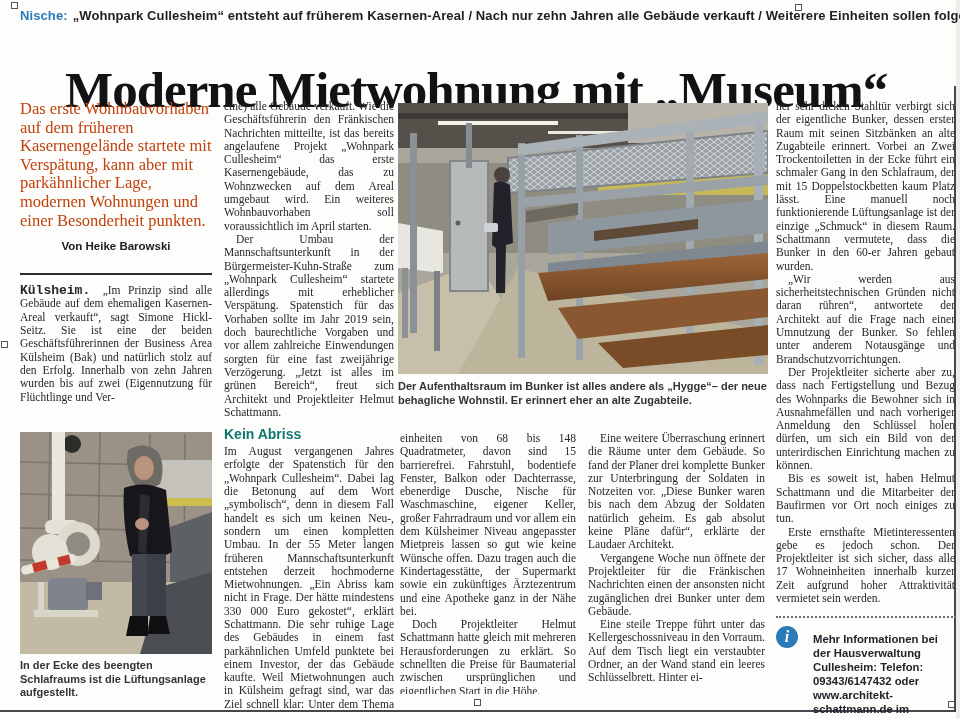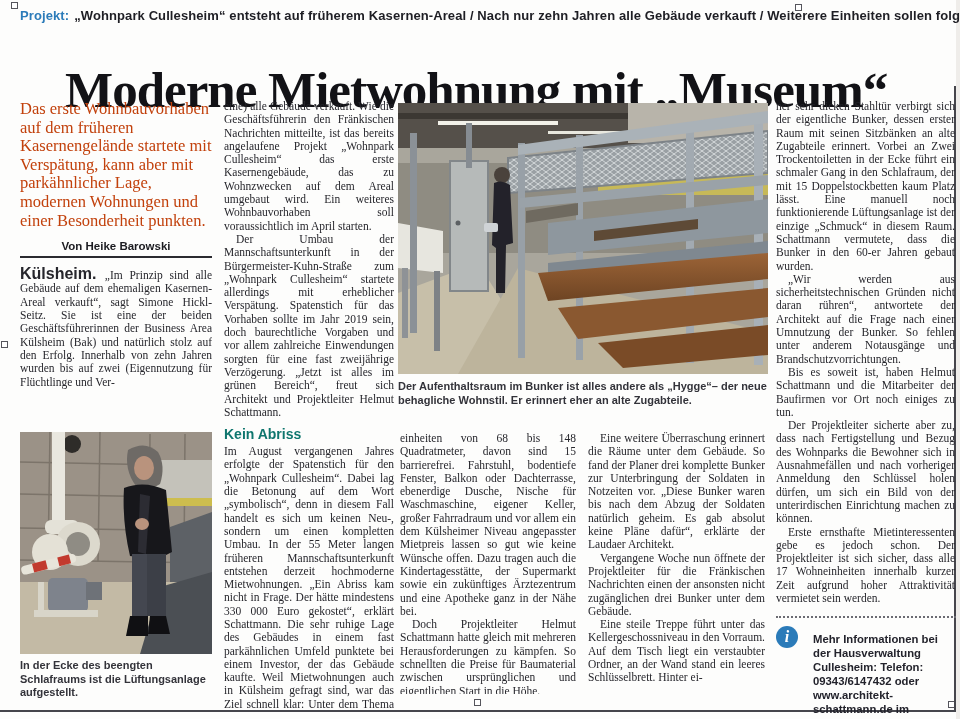--- a/index.html
+++ b/index.html
@@ -11,33 +11,33 @@
           color:#1e1e24;letter-spacing:.1px;white-space:nowrap;}
   .kicker .label{color:#2b7bb9;margin-right:5px;}
   .headline{position:absolute;left:17px;top:28px;width:925px;
             font-family:"Liberation Serif",serif;font-weight:bold;font-size:51px;
             line-height:56px;color:#121216;letter-spacing:-1px;white-space:nowrap;margin-left:48px;}
   
   .col{position:absolute;overflow:hidden;}
   .para{margin:0;font-size:11.5px;line-height:13.3px;text-align:justify;
         font-family:"Liberation Serif",serif;color:#26262c;}
   .para.indent{text-indent:12px;}
-  .para .lead{font-family:Liberation Sans, sans-serif;font-size:16px;}
+  .para .lead{font-family:Liberation Mono, monospace;font-size:13px;}
   .subhead{margin:7px 0 3px 0;font-family:"Liberation Sans",sans-serif;
            font-size:14px;font-weight:bold;color:#0f766e;}
   #col1{left:20px;top:100px;width:192px;height:330px;}
   #col2{left:224px;top:100px;width:170px;height:612px;}
   #col3{left:400px;top:432px;width:176px;height:262px;}
   #col4{left:588px;top:432px;width:177px;height:272px;}
   #col5{left:776px;top:100px;width:179px;height:522px;}
   .intro{font-size:16.5px;line-height:18.6px;color:#c2410c;text-align:left;
          font-family:"Liberation Serif",serif;margin:0 0 10px 0;}
   .byline{margin:6px 0 0 0;text-align:center;font-family:"Liberation Sans",sans-serif;
           font-size:11.5px;font-weight:bold;color:#1b1b20;
-          border-bottom:2px solid #2a2a30;padding-bottom:4px;margin-bottom:9px;}
+          border-bottom:2px solid #2a2a30;padding-bottom:21px;margin-bottom:9px;}
   
   .photo{position:absolute;overflow:hidden;background:#b9b4a8;}
   #photo-main{left:398px;top:103px;width:370px;height:271px;}
   #photo-side{left:20px;top:432px;width:192px;height:222px;}
   .caption{position:absolute;font-family:"Liberation Sans",sans-serif;
            font-weight:bold;font-size:11px;line-height:13.5px;color:#33333a;text-align:left;}
   #caption-main{left:398px;top:380px;width:372px;}
   #caption-side{left:20px;top:659px;width:196px;}
   
   .infobox{position:absolute;left:776px;top:616px;width:180px;
@@ -62,21 +62,21 @@
   <div class="scanmark" style="left:11px;top:2px;"></div>
   <div class="scanmark" style="left:795px;top:4px;"></div>
   <div class="scanmark" style="left:1px;top:341px;"></div>
   <div class="scanmark" style="left:474px;top:699px;"></div>
   <div class="scanmark" style="left:948px;top:701px;"></div>
   <div class="edge-strip"></div>
   <div class="edge-right"></div>
   <div class="edge-bottom"></div>
 
   <div class="kicker">
-    <span class="label">Projekt:</span><span>„Wohnpark Cullesheim“ entsteht auf früherem Kasernen-Areal / Nach nur zehn Jahren alle Gebäude verkauft / Weiterere Einheiten sollen folgen</span>
+    <span class="label">Nische:</span><span>„Wohnpark Cullesheim“ entsteht auf früherem Kasernen-Areal / Nach nur zehn Jahren alle Gebäude verkauft / Weiterere Einheiten sollen folgen</span>
   </div>
 
   <h1 class="headline">Moderne Mietwohnung mit „Museum“</h1>
 
   <div class="col" id="col1">
     <p class="intro">Das erste Wohnbauvorhaben auf dem früheren Kasernengelände startete mit Verspätung, kann aber mit parkähnlicher Lage, modernen Wohnungen und einer Besonderheit punkten.</p>
     <div class="byline">Von Heike Barowski</div>
     <div>
         <p class="para"><b class="lead">Külsheim. </b>„Im Prinzip sind alle Gebäude auf dem ehemaligen Kasernen-Areal verkauft“, sagt Simone Hickl-Seitz. Sie ist eine der beiden Geschäftsführerinnen der Business Area Külsheim (Bak) und natürlich stolz auf den Erfolg. Innerhalb von zehn Jahren wurden bis auf zwei (Eigennutzung für Flüchtlinge und Ver-</p>
       </div>
@@ -147,21 +147,21 @@
       <polygon points="200,240 370,222 370,252 225,265" fill="#7a4b27"></polygon>
 
       <polygon points="128,108 180,100 180,112 128,120" fill="#6f6a60"></polygon>
       <polygon points="196,128 300,116 300,126 196,138" fill="#5e4a36"></polygon>
     </svg>
   </div>
   <div class="caption" id="caption-main">Der Aufenthaltsraum im Bunker ist alles andere als „Hygge“– der neue behagliche Wohnstil. Er erinnert eher an alte Zugabteile.</div>
 
   <div class="col" id="col3">
       <p class="para">einheiten von 68 bis 148 Quadratmeter, davon sind 15 barrierefrei. Fahrstuhl, bodentiefe Fenster, Balkon oder Dachterrasse, ebenerdige Dusche, Nische für Waschmaschine, eigener Keller, großer Fahrradraum und vor allem ein dem Külsheimer Niveau angepasster Mietpreis lassen so gut wie keine Wünsche offen. Dazu tragen auch die Kindertagesstätte, der Supermarkt sowie ein zukünftiges Ärztezentrum und eine Apotheke ganz in der Nähe bei.</p>
-      <p class="para indent">Doch Projektleiter Helmut Schattmann hatte gleich mit mehreren Herausforderungen zu kämpfen. So schnellten die Preise für Baumaterial zwischen ursprünglichen und eigentlichen Start in die Höhe.</p>
+      <p class="para indent">Doch Projektleiter Helmut Schattmann hatte gleich mit mehreren Herausforderungen zu erklärt. So schnellten die Preise für Baumaterial zwischen ursprünglichen und eigentlichen Start in die Höhe.</p>
     </div>
   <div class="col" id="col4">
       <p class="para indent">Eine weitere Überraschung erinnert die Räume unter dem Gebäude. So fand der Planer drei komplette Bunker zur Unterbringung der Soldaten in Notzeiten vor. „Diese Bunker waren bis nach dem Abzug der Soldaten natürlich geheim. Es gab absolut keine Pläne dafür“, erklärte der Laudaer Architekt.</p>
       <p class="para indent">Vergangene Woche nun öffnete der Projektleiter für die Fränkischen Nachrichten einen der ansonsten nicht zugänglichen drei Bunker unter dem Gebäude.</p>
       <p class="para indent">Eine steile Treppe führt unter das Kellergeschossniveau in den Vorraum. Auf dem Tisch liegt ein verstaubter Ordner, an der Wand stand ein leeres Schlüsselbrett. Hinter ei-</p>
     </div>
 
   <div class="photo" id="photo-side">
     <svg width="192" height="222" viewBox="0 0 192 222">
 
@@ -214,22 +214,22 @@
       <path d="M110 184 L128 184 L128 204 L106 204 Z" fill="#101013"></path>
       <path d="M130 184 L146 184 L150 202 L128 202 Z" fill="#101013"></path>
       <ellipse cx="122" cy="92" rx="7" ry="6" fill="#b9937d"></ellipse>
     </svg>
   </div>
   <div class="caption" id="caption-side">In der Ecke des beengten Schlafraums ist die Lüftungsanlage aufgestellt.</div>
 
   <div class="col" id="col5">
       <p class="para">ner sehr dicken Stahltür verbirgt sich der eigentliche Bunker, dessen erster Raum mit seinen Sitzbänken an alte Zugabteile erinnert. Vorbei an Zwei Trockentoiletten in der Ecke führt ein schmaler Gang in den Schlafraum, der mit 15 Doppelstockbetten kaum Platz lässt. Eine manuell noch funktionierende Lüftungsanlage ist der einzige „Schmuck“ in diesem Raum. Schattmann vermutete, dass die Bunker in den 60-er Jahren gebaut wurden.</p>
       <p class="para indent">„Wir werden aus sicherheitstechnischen Gründen nicht daran rühren“, antwortete der Architekt auf die Frage nach einer Umnutzung der Bunker. So fehlen unter anderem Notausgänge und Brandschutzvorrichtungen.</p>
+      <p class="para indent">Der Projektleiter sicherte aber zu, dass nach Fertigstellung und Bezug des Wohnparks die Bewohner sich in Ausnahmefällen und nach vorheriger Anmeldung den Schlüssel holen dürfen, um sich ein Bild von der unterirdischen Einrichtung machen zu können.</p>
       <p class="para indent">Bis es soweit ist, haben Helmut Schattmann und die Mitarbeiter der Baufirmen vor Ort noch einiges zu tun.</p>
-      <p class="para indent">Der Projektleiter sicherte aber zu, dass nach Fertigstellung und Bezug des Wohnparks die Bewohner sich in Ausnahmefällen und nach vorheriger Anmeldung den Schlüssel holen dürfen, um sich ein Bild von der unterirdischen Einrichtung machen zu können.</p>
       <p class="para indent">Erste ernsthafte Mietinteressenten gebe es jedoch schon. Der Projektleiter ist sich sicher, dass alle 17 Wohneinheiten innerhalb kurzer Zeit aufgrund hoher Attraktivität vermietet sein werden.</p>
     </div>
 
   <div class="infobox">
     <div class="infobox-inner">
       <div class="info-icon">i</div>
       <p class="infobox-text">Mehr Informationen bei der Hausverwaltung Cullesheim: Telefon: 09343/6147432 oder www.architekt-schattmann.de im Internet.</p>
     </div>
   </div>
 

